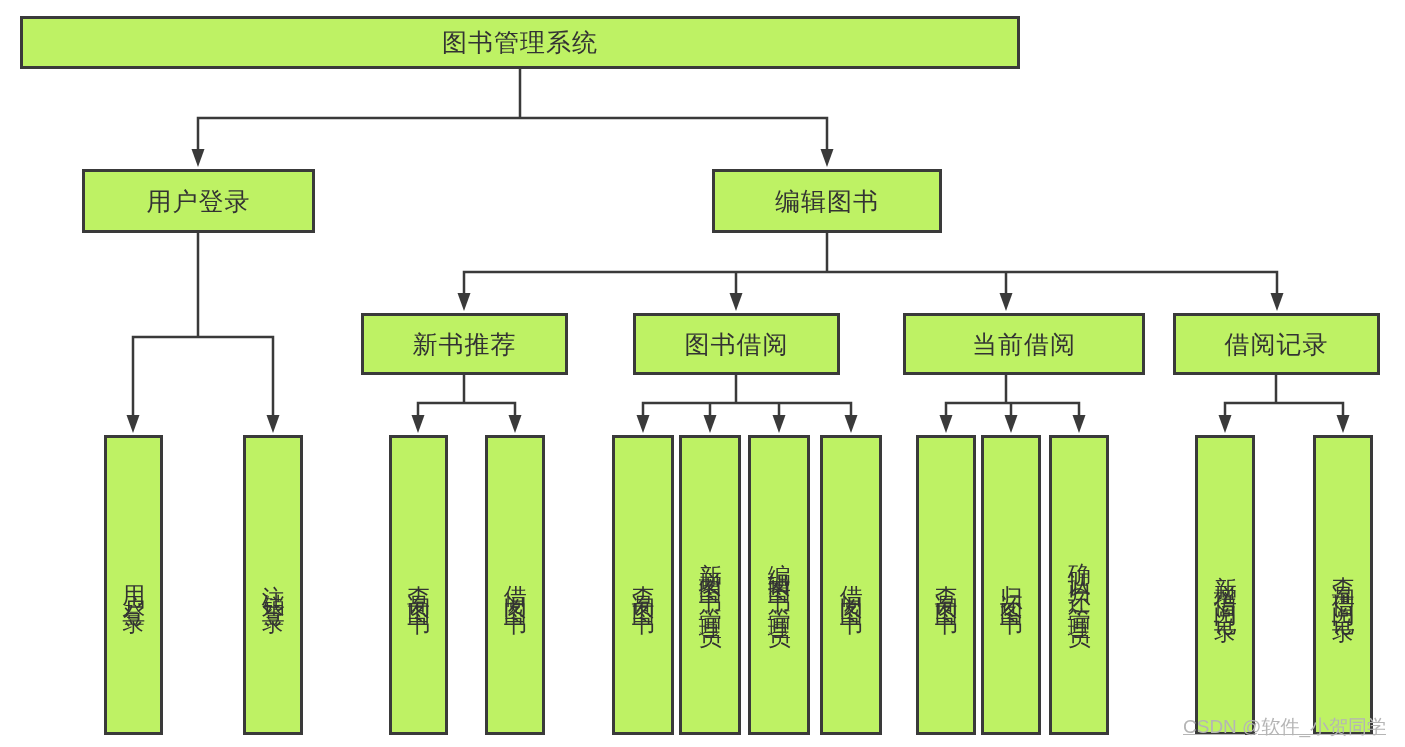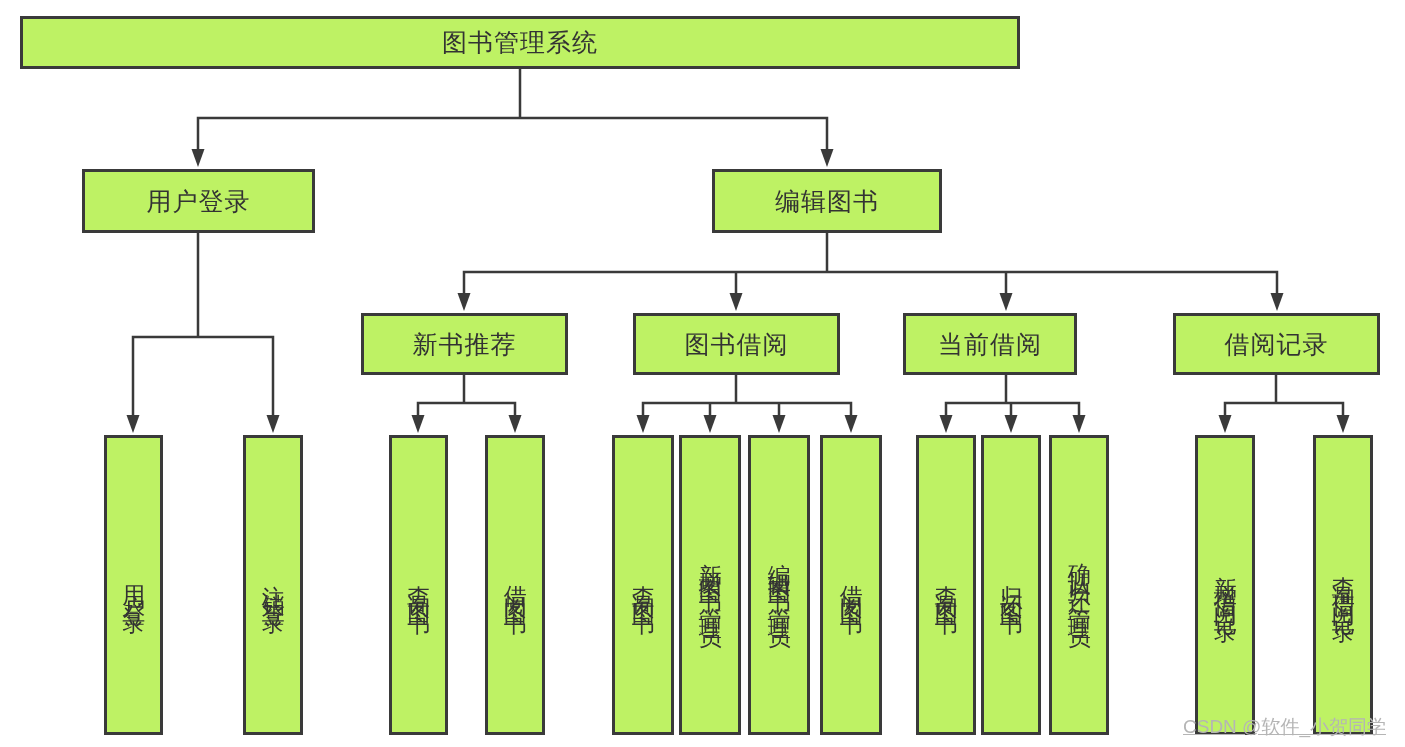--- a/index.html
+++ b/index.html
@@ -122,21 +122,21 @@
   <div class="box" style="left:712px;top:169px;width:230px;height:64px">
     <span>编辑图书</span>
   </div>
 
   <div class="box" style="left:633px;top:313px;width:207px;height:62px">
     <span>图书借阅</span>
   </div>
   <div class="box" style="left:361px;top:313px;width:207px;height:62px">
     <span>新书推荐</span>
   </div>
-  <div class="box" style="left:903px;top:313px;width:174px;height:62px">
+  <div class="box" style="left:903px;top:313px;width:242px;height:62px">
     <span>当前借阅</span>
   </div>
   <div class="box" style="left:1173px;top:313px;width:207px;height:62px">
     <span>借阅记录</span>
   </div>
 
   <div class="vbox" style="left:104px;top:435px;width:59px;height:300px">
     <span class="vtext">用户登录</span>
   </div>
   <div class="vbox" style="left:243px;top:435px;width:60px;height:300px">

